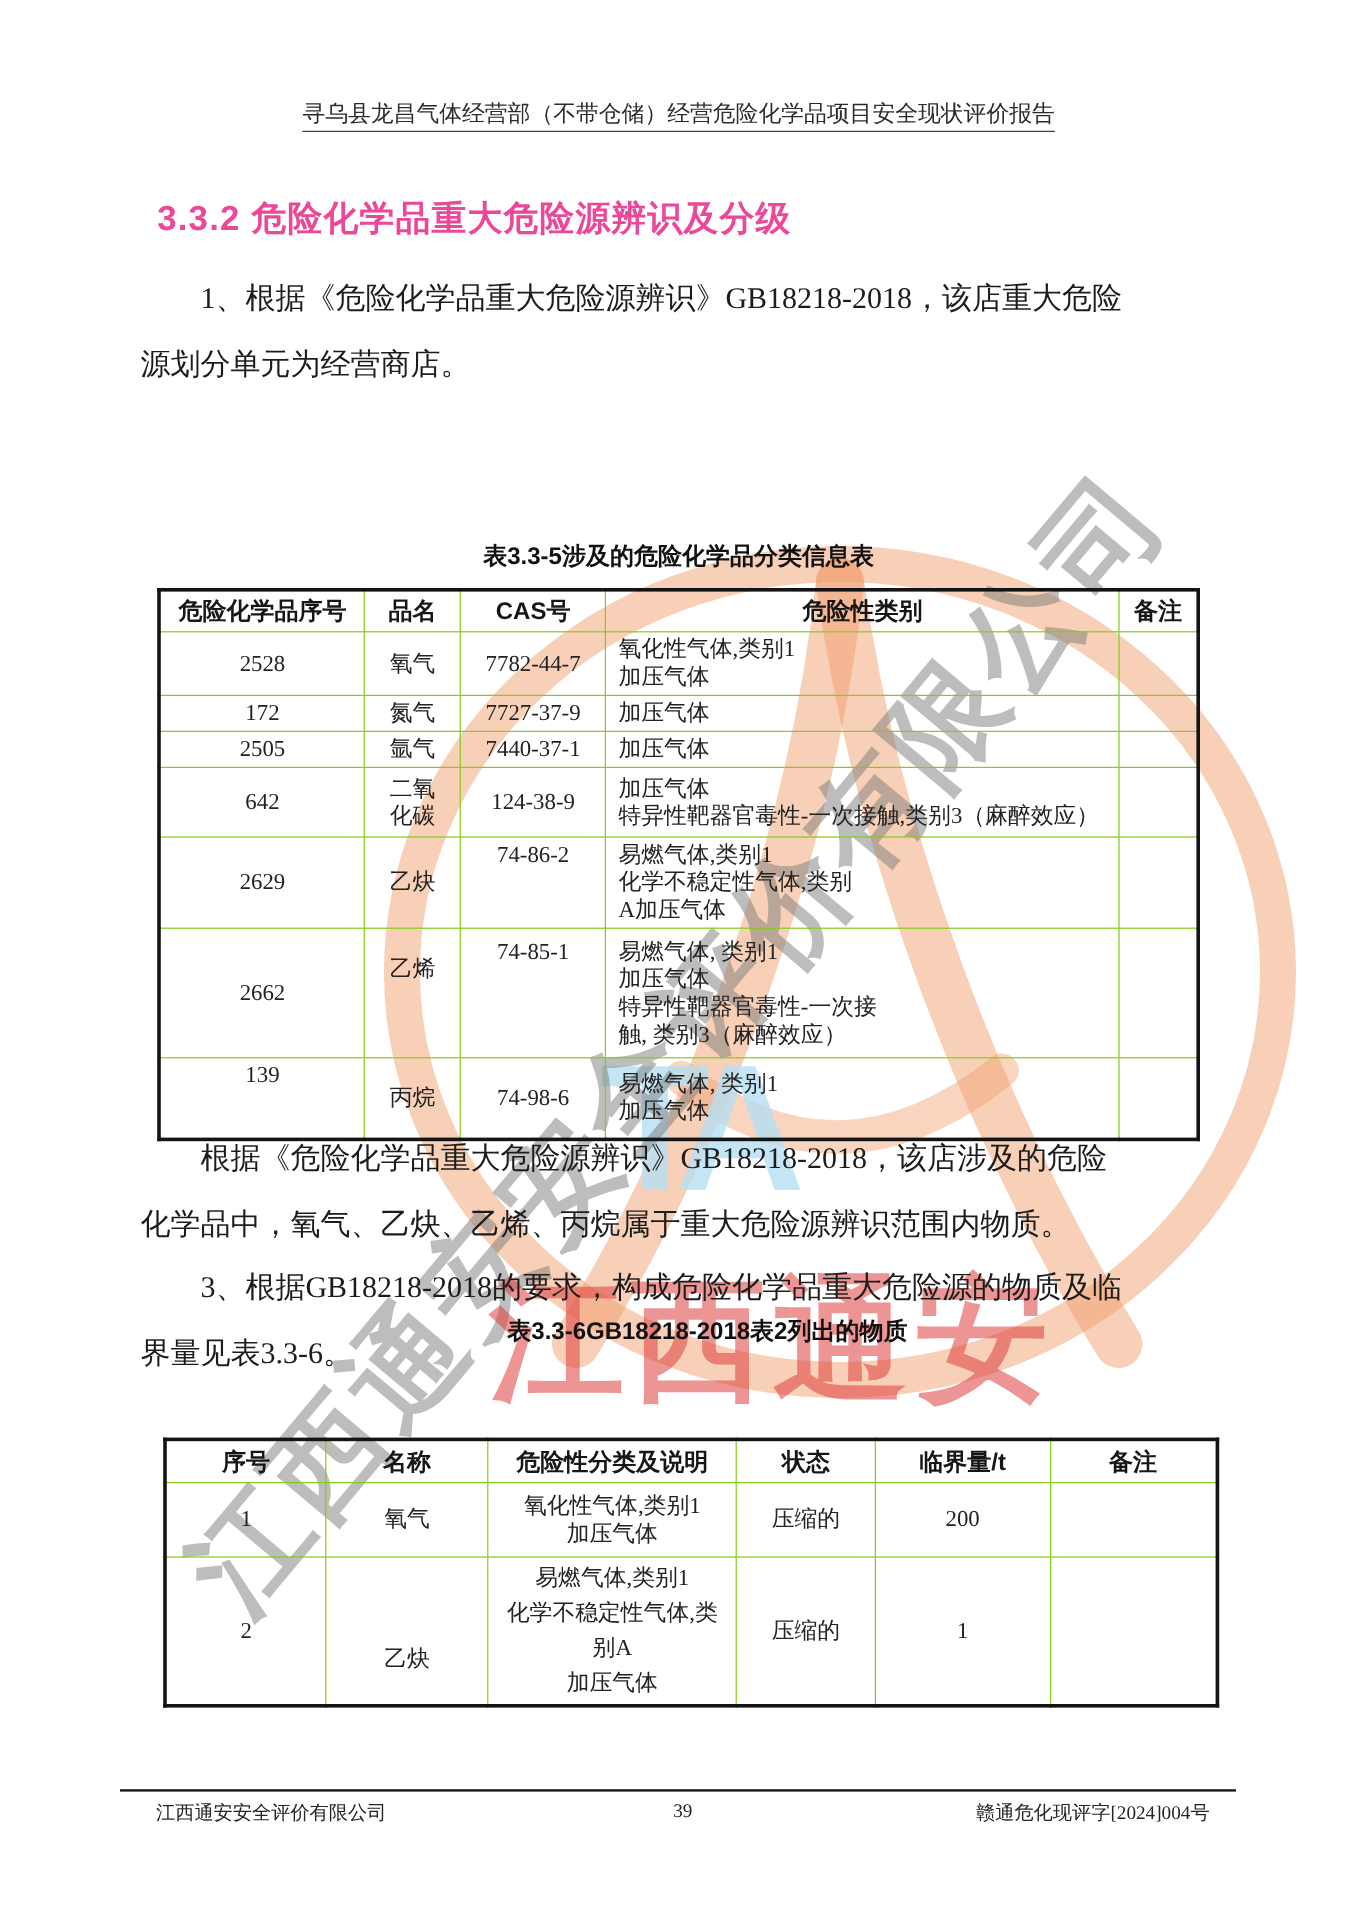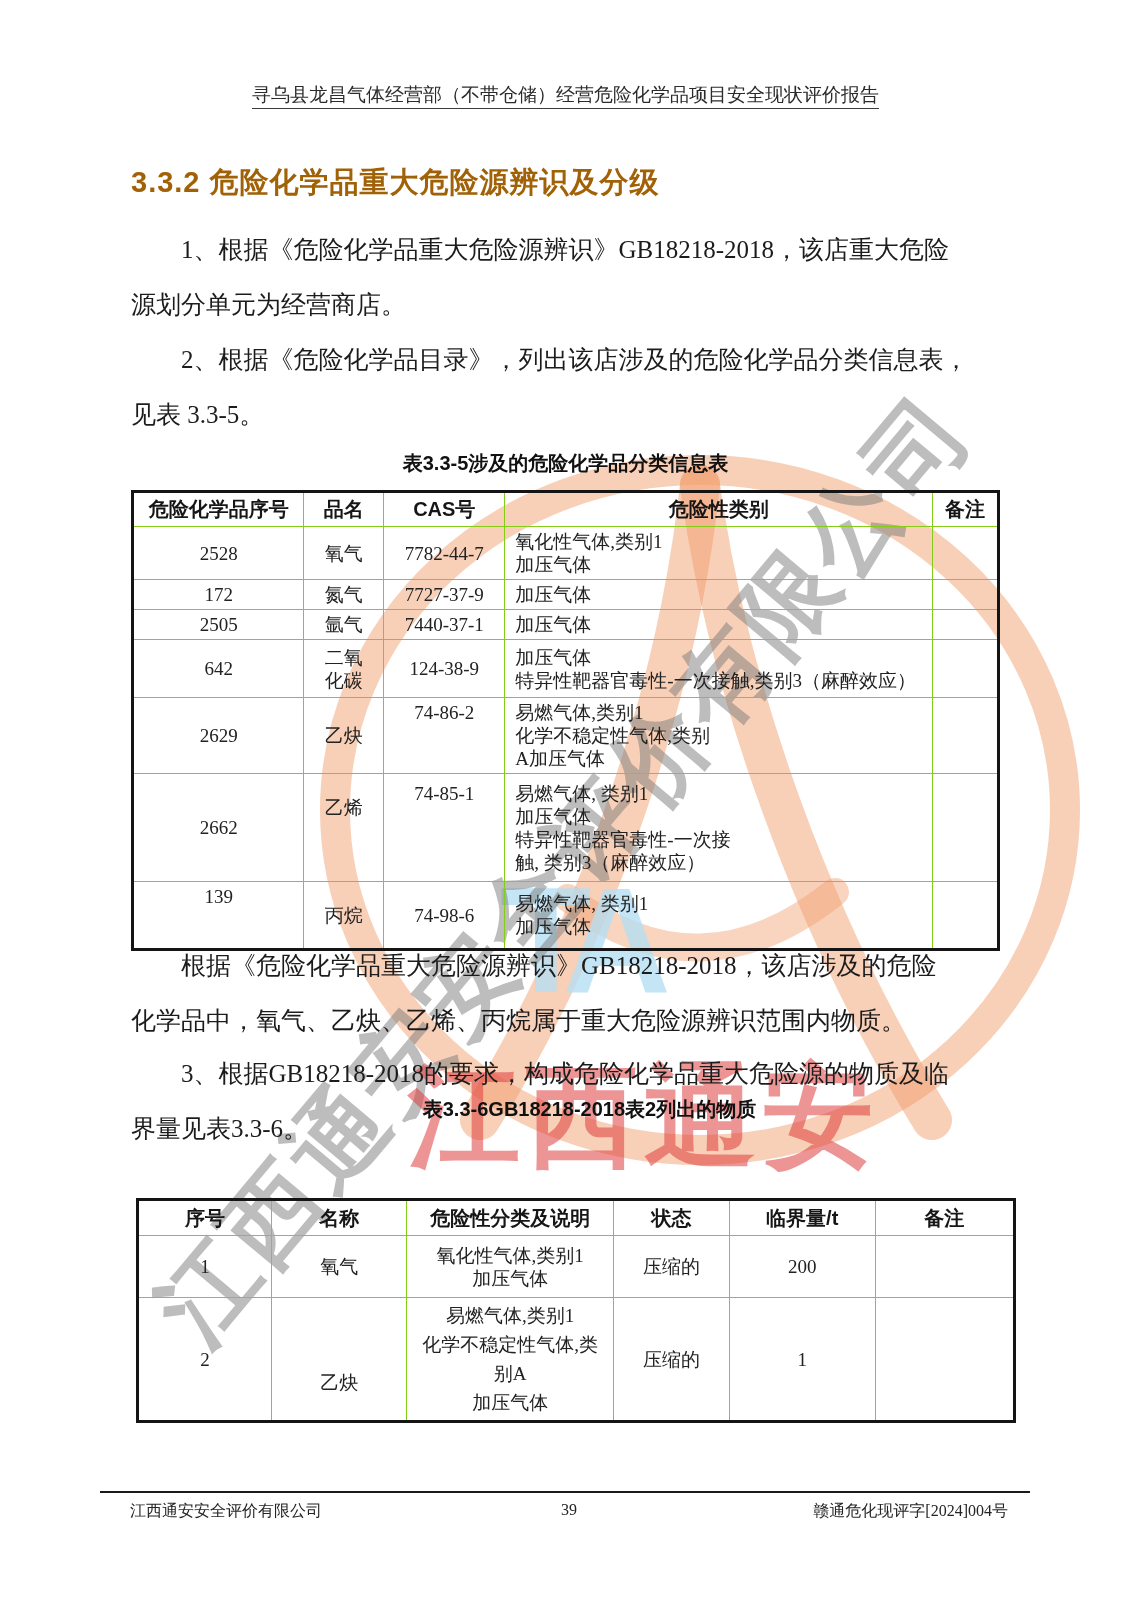--- a/index.html
+++ b/index.html
@@ -33,24 +33,24 @@
   
   .content { position:absolute; inset:0; z-index:1; }
   .doc-header {
     position:absolute; top:82px; left:0; right:0;
     text-align:center; font-size:19px; color:#2b2b2b;
   }
   .doc-header span { border-bottom:1.5px solid #3a3a3a; padding-bottom:3px; }
   .section-heading {
     position:absolute; top:163px; left:131px; margin:0;
     font-family:"Liberation Sans", sans-serif;
-    font-weight:700; font-size:29px; color:#a16207; letter-spacing:1px;
+    font-weight:700; font-size:29px; color:#ec4899; letter-spacing:1px;
   }
   .para {
-    position:absolute; left:131px; width:866px;
+    position:absolute; left:117px; width:866px;
     font-size:25px; line-height:55px; color:#1c1c1c;
     text-indent:50px; white-space:pre-line; margin:0;
     text-align:justify;
   }
   .p1 { top:222px; }
   .p2 { top:332px; }
   .p3 { top:938px; }
   .p4 { top:1046px; }
   .tbl-caption {
     position:absolute; left:0; right:0; text-align:center; margin:0;
@@ -111,22 +111,20 @@
   <div class="content">
 
     <div class="doc-header">
       <span>寻乌县龙昌气体经营部（不带仓储）经营危险化学品项目安全现状评价报告</span>
     </div>
 
     <h1 class="section-heading">3.3.2 危险化学品重大危险源辨识及分级</h1>
 
     <p class="para p1">1、根据《危险化学品重大危险源辨识》GB18218-2018，该店重大危险
 源划分单元为经营商店。</p>
-    <p class="para p2">2、根据《危险化学品目录》，列出该店涉及的危险化学品分类信息表，
-见表 3.3-5。</p>
 
     <p class="tbl-caption cap1">表3.3-5涉及的危险化学品分类信息表</p>
 
     <table class="tbl tbl1">
       <colgroup>
         <col style="width:19.8%">
           <col style="width:9.2%">
           <col style="width:14%">
         <col style="width:49.4%">
           <col style="width:7.6%">

